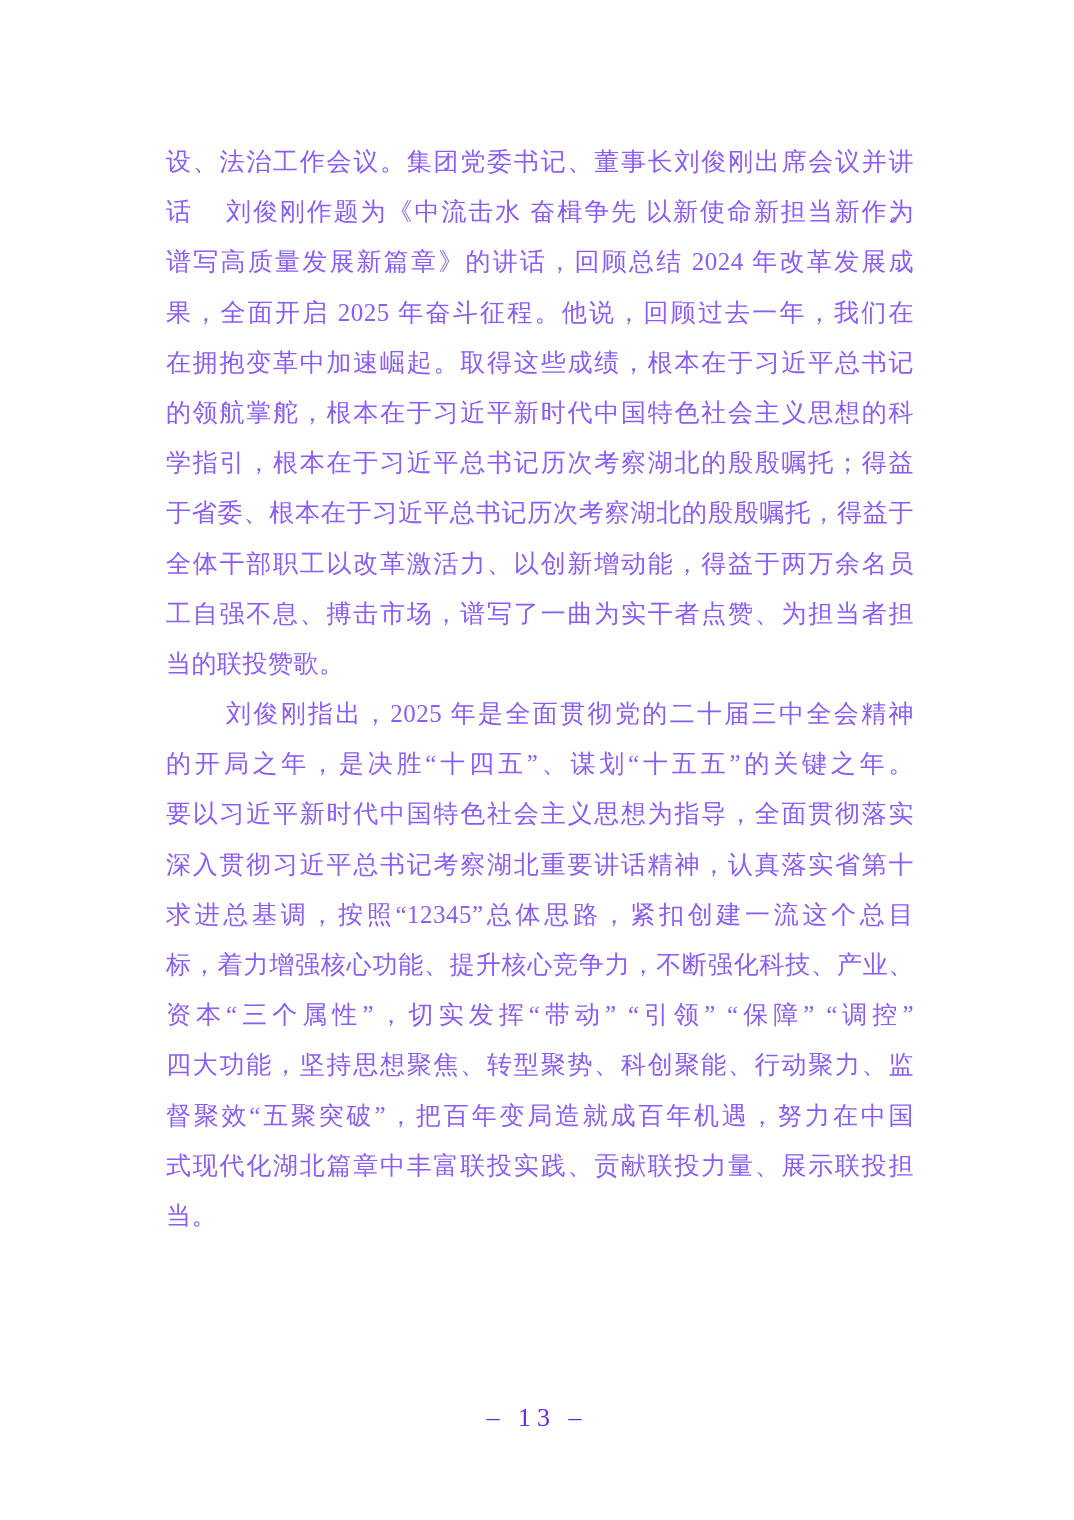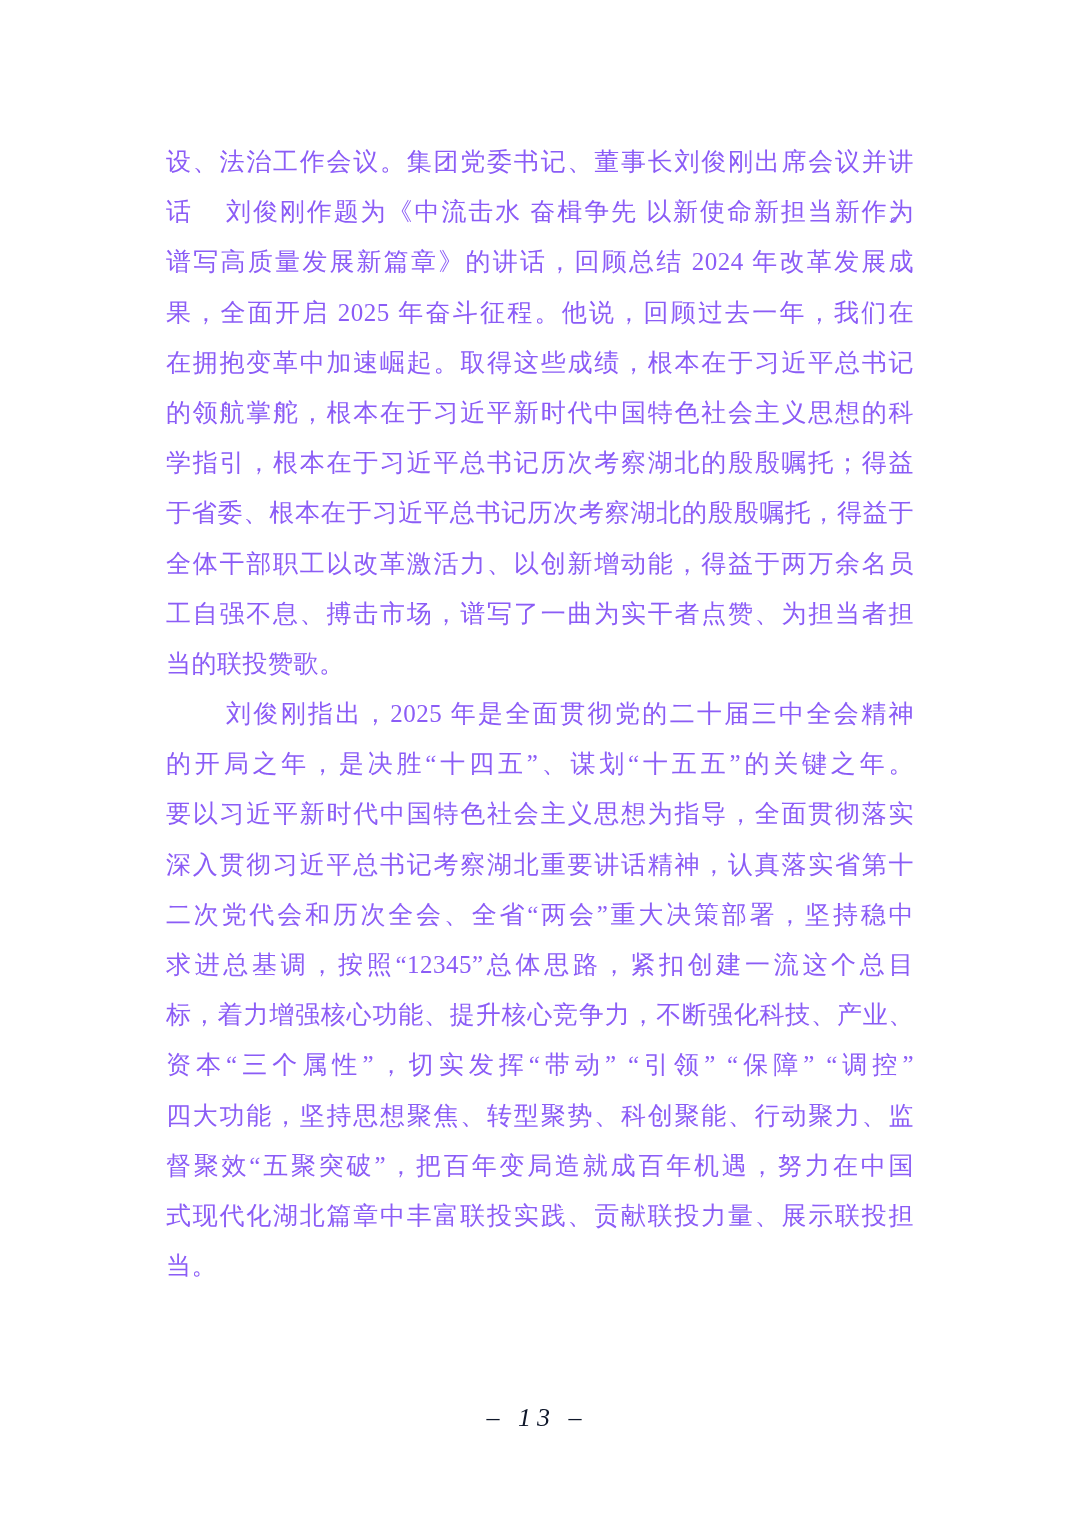--- a/index.html
+++ b/index.html
@@ -40,24 +40,23 @@
   }
   .footer {
     position: absolute;
     left: 0;
     top: 1403px;
     width: 100%;
     text-align: center;
   }
   .footer .pagenum {
     font-size: 26px;
-    color: #0f172a;
+    color: #6d28d9;
     letter-spacing: 6px;
     font-family: "Liberation Serif", serif;
-    font-style: italic;
   }
 </style>
 </head>
 <body>
 
 <div class="page">
   <div class="content">
       <div class="line">设、法治工作会议。集团党委书记、董事长刘俊刚出席会议并讲话。</div>
       <div class="line indent">刘俊刚作题为《中流击水 奋楫争先 以新使命新担当新作为</div>
       <div class="line">谱写高质量发展新篇章》的讲话，回顾总结 2024 年改革发展成</div>
@@ -66,21 +65,20 @@
       <div class="line">的领航掌舵，根本在于习近平新时代中国特色社会主义思想的科</div>
       <div class="line">学指引，根本在于习近平总书记历次考察湖北的殷殷嘱托；得益</div>
       <div class="line">于省委、根本在于习近平总书记历次考察湖北的殷殷嘱托，得益于</div>
       <div class="line">全体干部职工以改革激活力、以创新增动能，得益于两万余名员</div>
       <div class="line">工自强不息、搏击市场，谱写了一曲为实干者点赞、为担当者担</div>
       <div class="line plain">当的联投赞歌。</div>
       <div class="line indent">刘俊刚指出，2025 年是全面贯彻党的二十届三中全会精神</div>
       <div class="line">的开局之年，是决胜“十四五”、谋划“十五五”的关键之年。</div>
       <div class="line">要以习近平新时代中国特色社会主义思想为指导，全面贯彻落实</div>
       <div class="line">深入贯彻习近平总书记考察湖北重要讲话精神，认真落实省第十</div>
-      <div class="line">二次党代会和历次全会、全省“两会”重大决策部署，坚持稳中</div>
       <div class="line">求进总基调，按照“12345”总体思路，紧扣创建一流这个总目</div>
       <div class="line">标，着力增强核心功能、提升核心竞争力，不断强化科技、产业、</div>
       <div class="line">资本“三个属性”，切实发挥“带动” “引领” “保障” “调控”</div>
       <div class="line">四大功能，坚持思想聚焦、转型聚势、科创聚能、行动聚力、监</div>
       <div class="line">督聚效“五聚突破”，把百年变局造就成百年机遇，努力在中国</div>
       <div class="line">式现代化湖北篇章中丰富联投实践、贡献联投力量、展示联投担</div>
       <div class="line plain">当。</div>
     </div>
   <div class="footer">
     <span class="pagenum">– 13 –</span>

